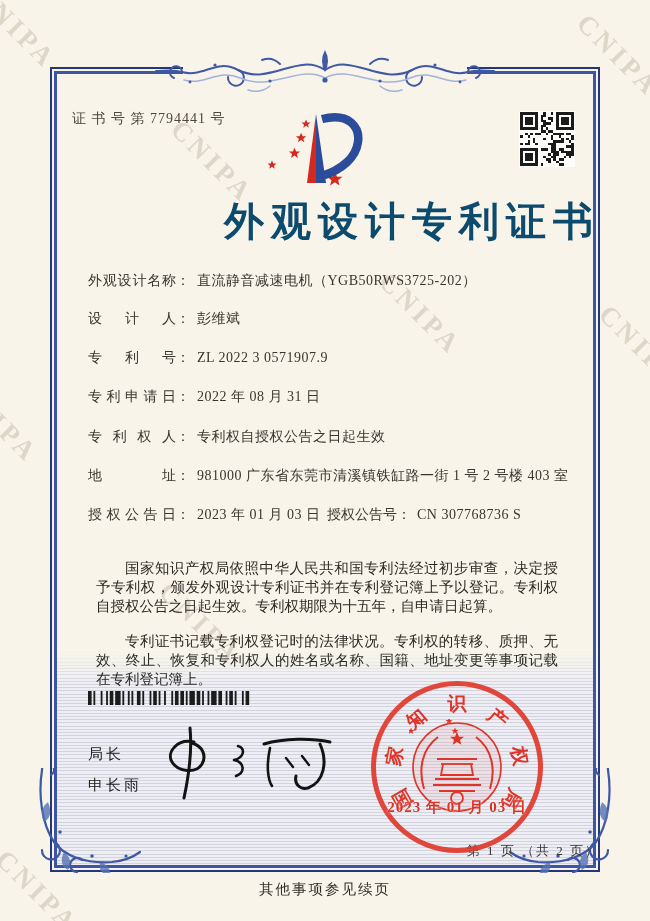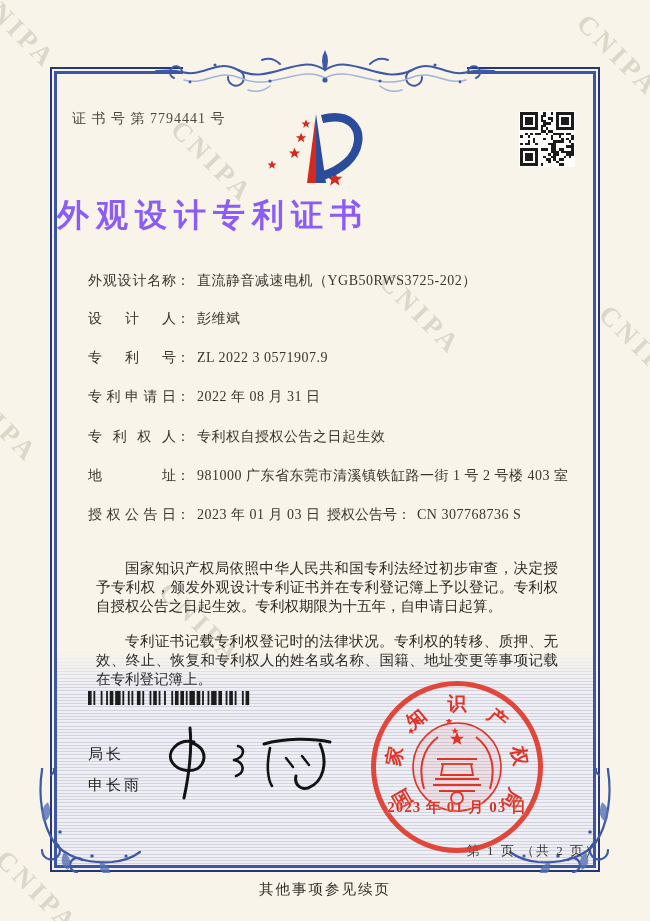--- a/index.html
+++ b/index.html
@@ -28,22 +28,22 @@
     -webkit-mask-image:linear-gradient(180deg,transparent 0,#000 34px);
             mask-image:linear-gradient(180deg,transparent 0,#000 34px);
     opacity:.9;
   }
   
   .cert-no{position:absolute; left:72px; top:110px; z-index:3; font-size:14px; color:#4c483f; letter-spacing:1px;}
   .logo{position:absolute; left:252px; top:111px; z-index:3;}
   .qr{position:absolute; left:519px; top:111px; width:54px; height:54px; z-index:3; background:#fdfdfb; padding:1px;}
   .title{
     position:absolute; left:50px; top:194px; width:550px; z-index:3;
-    text-align:left; font-size:32px; font-weight:bold; letter-spacing:7px;
-    color:#8b5cf6; padding-left:7px; box-sizing:border-box;
+    text-align:right; font-size:40px; font-weight:bold; letter-spacing:7px;
+    color:#0c4a6e; padding-left:7px; box-sizing:border-box;
   }
   
   .frow{position:absolute; left:88px; z-index:3; font-size:14px; color:#3a362f; white-space:nowrap;}
   .flabel{display:inline-block; width:88px; text-align:justify; text-align-last:justify; text-justify:inter-character; vertical-align:bottom;}
   .fvalue{margin-left:7px; letter-spacing:.5px;}
   .fg2{position:absolute; left:239px; top:0; white-space:nowrap;}
   .fg2 .fvalue{margin-left:6px;}
   
   .paras{position:absolute; left:80px; top:543px; width:494px; z-index:3;
     font-size:14.5px; line-height:19px; color:#2d2a25; text-align:justify;}

